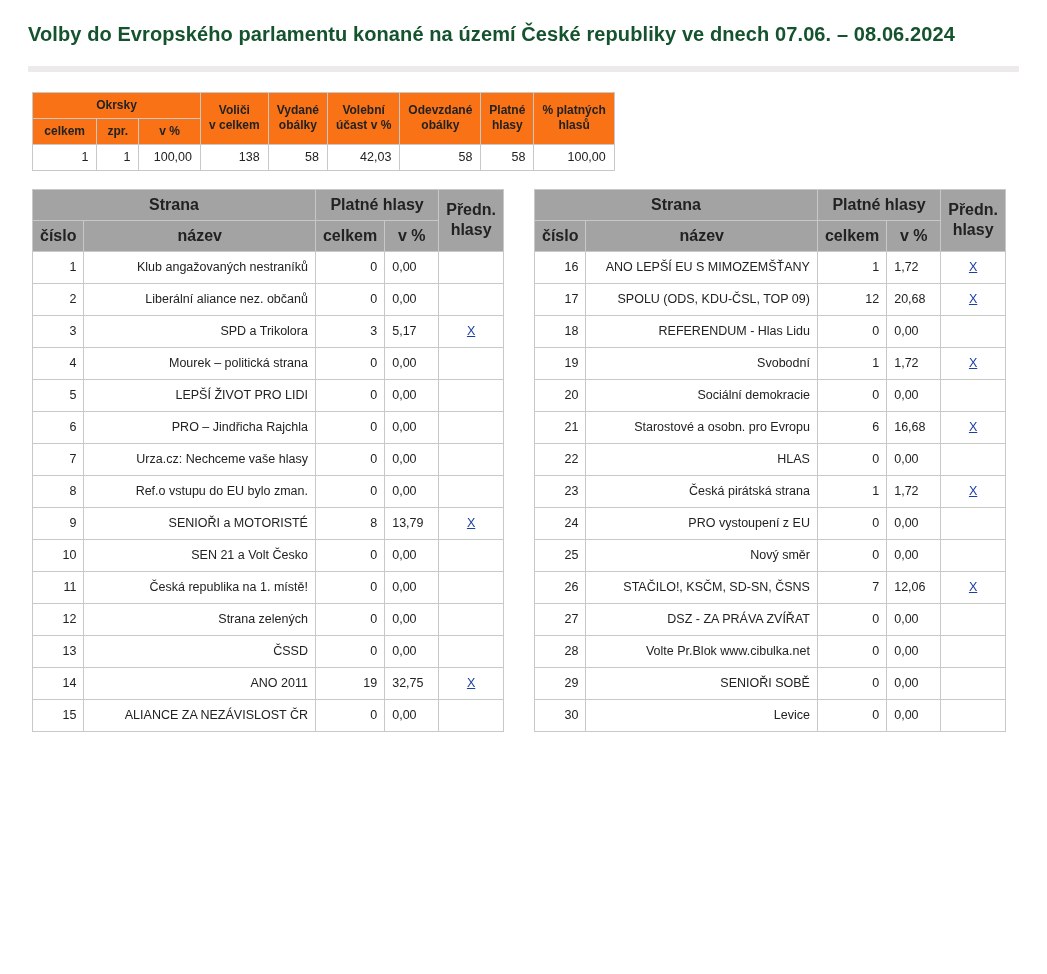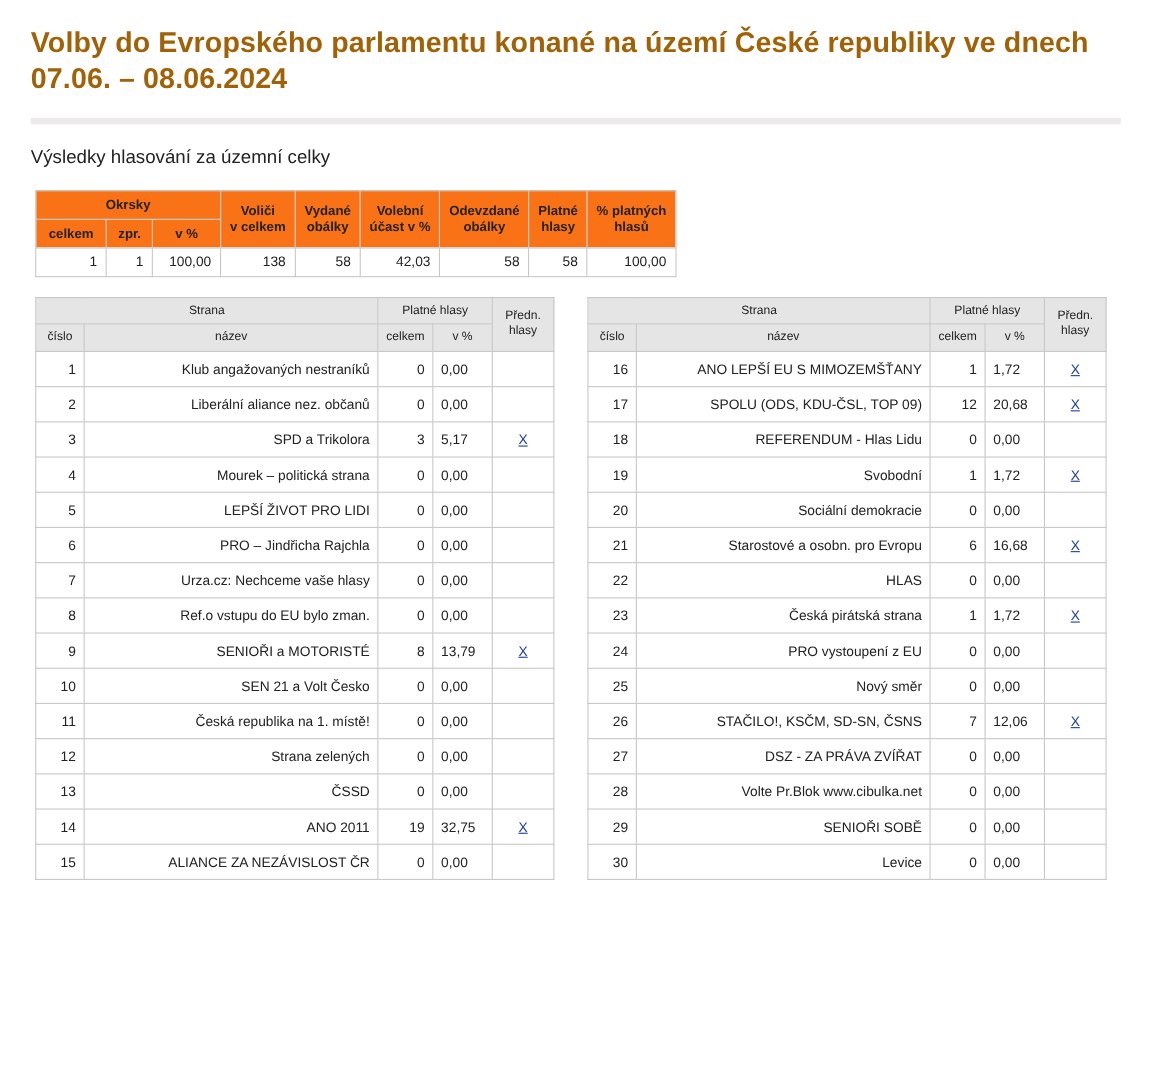--- a/index.html
+++ b/index.html
@@ -12,22 +12,22 @@
   }
   body {
     width: 1047px;
     min-height: 974px;
     position: relative;
   }
   .page {
     padding: 18px 28px 10px 28px;
   }
   h1.main-title {
-    color: #a16207;
-    font-size: 26px;
+    color: #14532d;
+    font-size: 20px;
     line-height: 1.28;
     font-weight: bold;
     margin: 4px 0 0 0;
     letter-spacing: 0.1px;
   }
   .title-rule {
     height: 6px;
     background: #eceaea;
     margin: 18px 0 20px 0;
     border-radius: 1px;
@@ -76,24 +76,24 @@
   .party-table {
     border: 1px solid #c8c8c8;
     width: 472px;
   }
   .party-table th, .party-table td {
     border: 1px solid #c8c8c8;
     padding: 5px 7px;
     font-size: 12.5px;
   }
   .party-table th {
-    background: #e5e5e5;
-    font-weight: normal;
+    background: #a3a3a3;
+    font-weight: bold;
     text-align: center;
-    font-size: 11px;
+    font-size: 16px;
     line-height: 1.25;
   }
   .party-table td.num {
     text-align: right;
     width: 46px;
   }
   .party-table td.cislo {
     text-align: right;
     width: 44px;
   }
@@ -117,21 +117,20 @@
   .col-okrsky { width: 168px; }
 </style>
 </head>
 <body>
 
 <div class="page">
 
   <h1 class="main-title">Volby do Evropského parlamentu konané na území České republiky ve dnech 07.06. – 08.06.2024</h1>
   <div class="title-rule"></div>
 
-  <h2 class="section-title">Výsledky hlasování za územní celky</h2>
 
 
   <table class="summary-table">
     <thead>
       <tr>
         <th class="col-okrsky" colspan="3">Okrsky</th>
         <th rowspan="2">
           <span>Voliči</span><br>
           <span>v celkem</span>
         </th>

